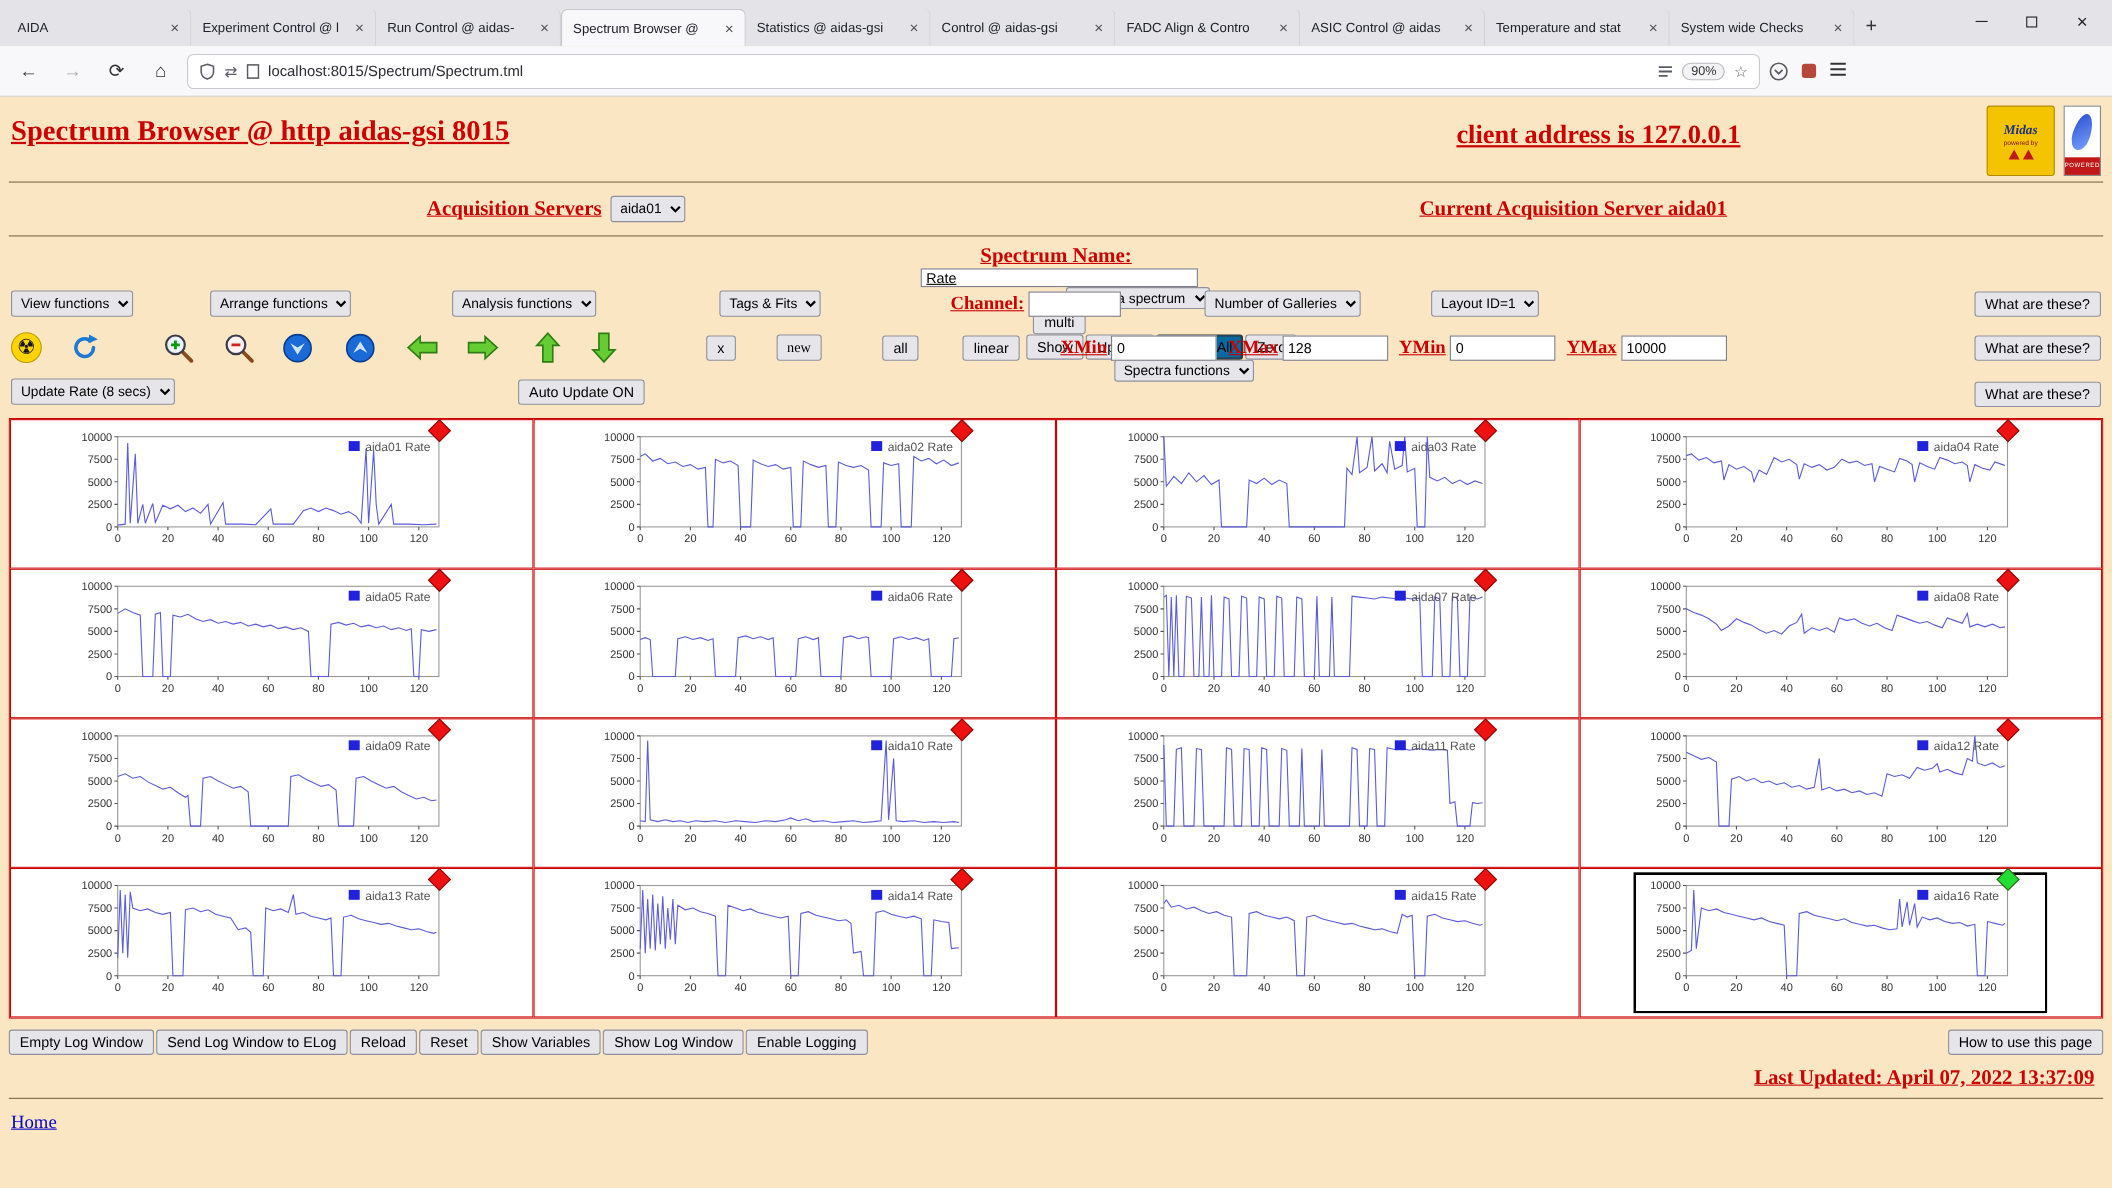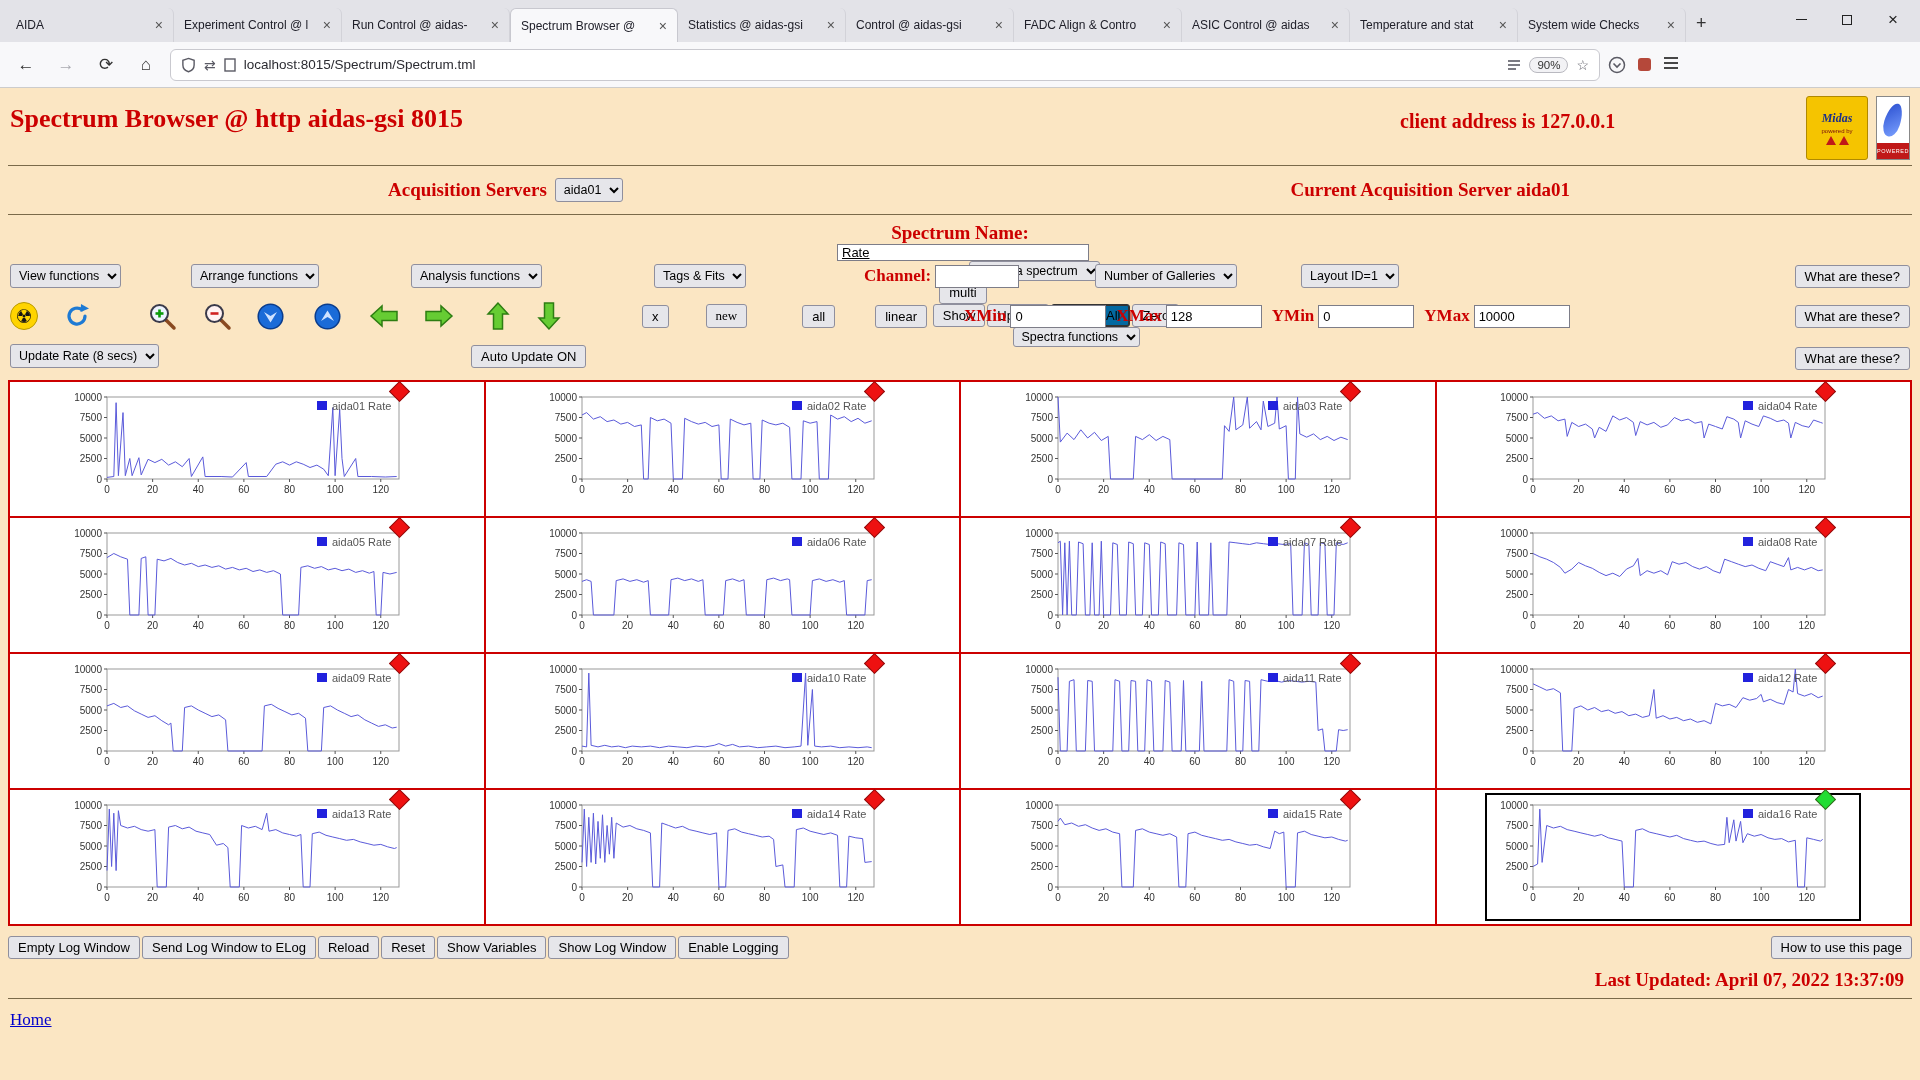--- a/index.html
+++ b/index.html
@@ -27,26 +27,26 @@
   .urlbar { flex:1; max-width:1430px; height:32px; background:#fff; border:1px solid #c9c9cf; border-radius:6px;
             display:flex; align-items:center; padding:0 10px; gap:8px; font-size:13.5px; color:#222; }
   .urlbar .url-text { flex:1; color:#2b2b31; }
   .mini-icon { display:flex; align-items:center; justify-content:center; color:#5a5a64; font-size:14px; }
   .zoom-badge { border:1px solid #b9b9c0; border-radius:8px; font-size:11.5px; padding:1px 7px; color:#333; background:#f2f2f5; }
   .chrome-right { display:flex; align-items:center; gap:10px; }
   .ham { display:block; }
 
   
   .page { height:992px; background:#fbe6c3; position:relative; overflow:hidden; font-size:13px; color:#111; }
-  .rlabel { font-family:"Liberation Serif",serif; font-weight:bold; color:#cc0000; }
+  .rlabel { font-family:"Liberation Serif",serif; font-weight:bold; color:#cc0000;text-decoration:underline; }
   .rule { border:none; border-top:1px solid #7a6a4a; margin:7px 8px; }
 
   .page-header { position:relative; padding:16px 10px 6px; height:70px; }
   .title { font-size:26px; }
-  .client { position:absolute; left:1400px; top:22px; font-size:20px; }
+  .client { position:absolute; left:1324px; top:22px; font-size:24px; }
   .logos { position:absolute; right:10px; top:8px; display:flex; gap:8px; }
   .midas-logo { width:62px; height:64px; background:#f5c400; border:1px solid #b08900; border-radius:3px;
                 display:flex; flex-direction:column; align-items:center; justify-content:center; gap:2px; }
   .midas-word { font-family:"Liberation Serif",serif; font-style:italic; font-weight:bold; color:#1a2f8a; font-size:12px; }
   .midas-sub { font-size:6px; color:#7a1010; }
   .midas-figs { display:flex; gap:3px; }
   .midas-figs span { display:block; width:0; height:0; border-left:5px solid transparent; border-right:5px solid transparent; border-bottom:9px solid #c01818; }
   .tcl-logo { width:34px; height:64px; background:#fff; border:1px solid #888; display:flex; flex-direction:column; }
   .tcl-art { flex:1; display:flex; align-items:center; justify-content:center; }
   .tcl-art span { display:block; width:16px; height:34px; border-radius:50% 50% 50% 50% / 60% 60% 40% 40%;

